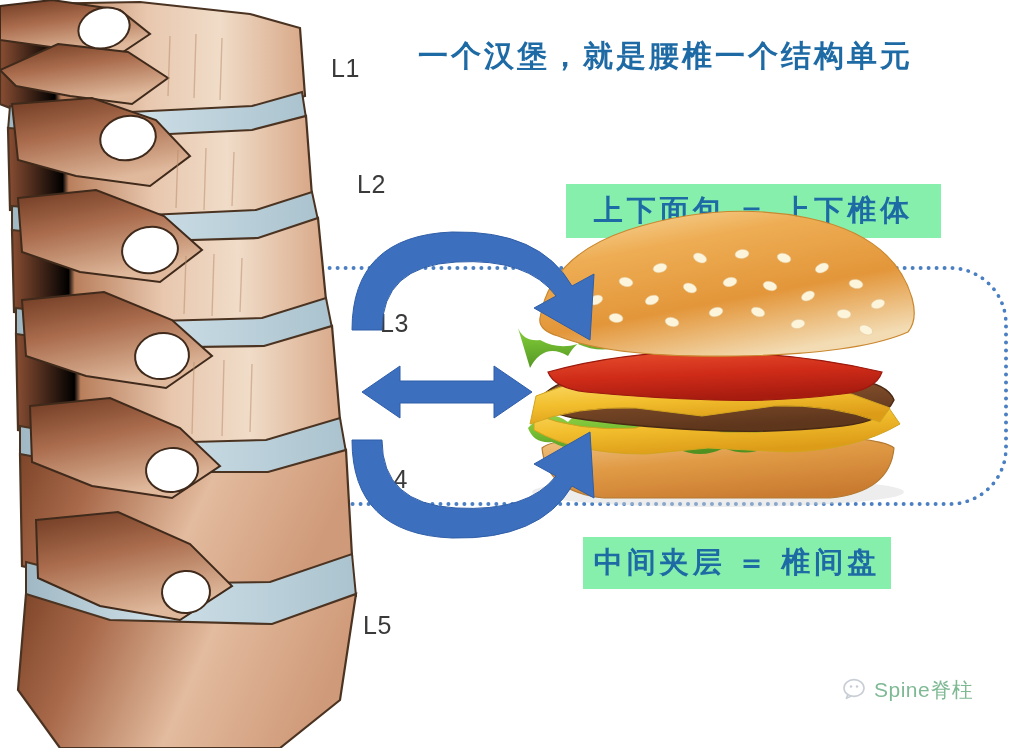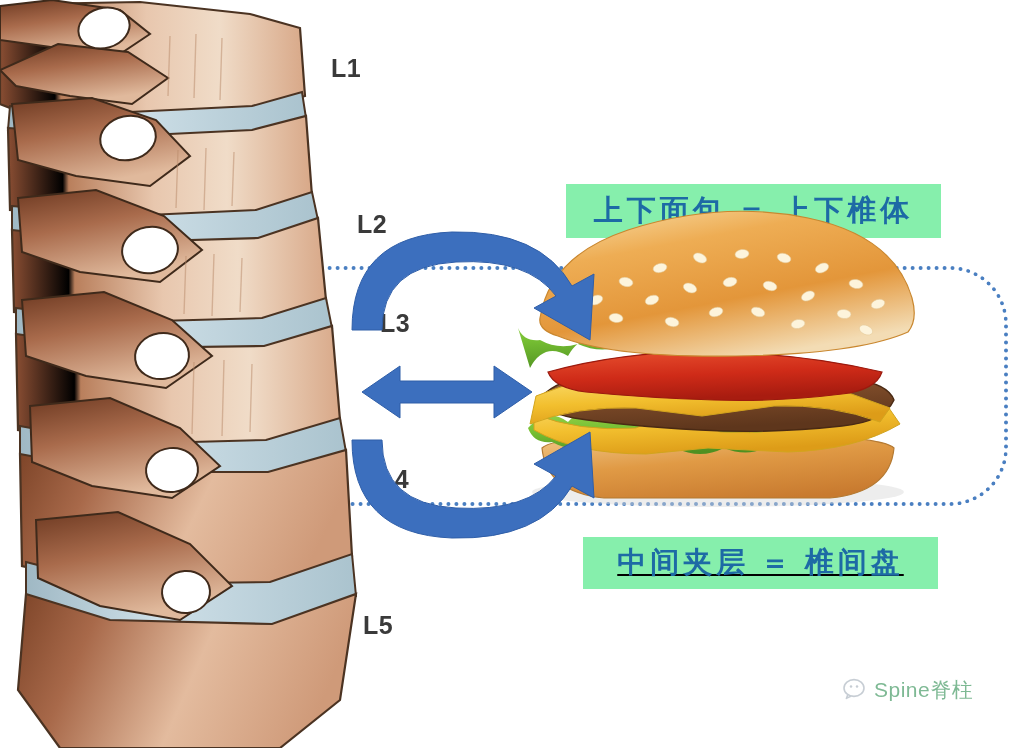--- a/index.html
+++ b/index.html
@@ -57,36 +57,35 @@
   }
   #eq-top {
     left: 566px;
     top: 184px;
     width: 375px;
     height: 54px;
   }
   #eq-bottom {
     left: 583px;
     top: 537px;
-    width: 355px;
+    width: 308px;
     height: 52px;
-    text-decoration: underline;
   }
 
   
   .vlabel {
     position: absolute;
     font-family: "Liberation Sans", sans-serif;
-    font-weight: 700;
+    font-weight: 400;
     font-size: 25px;
     color: #3a3a3a;
     letter-spacing: 0.5px;
   }
   #label-l1 { left: 331px; top: 54px; }
-  #label-l2 { left: 357px; top: 170px; margin-top: 40px; }
+  #label-l2 { left: 357px; top: 170px; }
   #label-l3 { left: 380px; top: 309px; }
   #label-l4 { left: 379px; top: 465px; }
   #label-l5 { left: 363px; top: 572px; margin-top: 39px; }
 
   
   #dotted-box {
     position: absolute;
     left: 48px;
     top: 266px;
     width: 960px;
@@ -343,20 +342,21 @@
              Q382 504 382 440 Z" fill="#3c6fbe" stroke="#2f5ea8" stroke-width="1"></path>
 
     <path d="M362 392
              L400 366 L400 381
              L494 381 L494 366
              L532 392
              L494 418 L494 403
              L400 403 L400 418 Z" fill="#3c6fbe" stroke="#2f5ea8" stroke-width="1"></path>
   </svg>
 
+  <div class="cn-text" id="title-main">一个汉堡，就是腰椎一个结构单元</div>
 
   <div class="eq-box" id="eq-top">
     <span>上下面包 ＝ 上下椎体</span>
   </div>
 
   <div class="eq-box" id="eq-bottom">
     <span>中间夹层 ＝ 椎间盘</span>
   </div>
 
 

